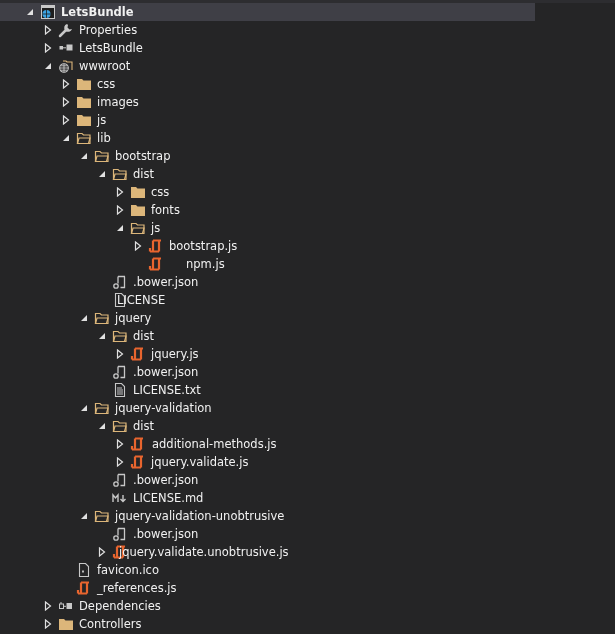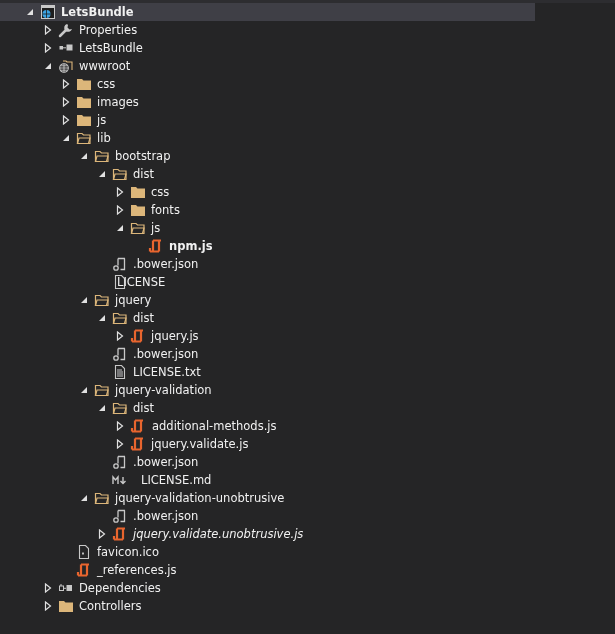--- a/index.html
+++ b/index.html
@@ -210,26 +210,39 @@
       </span>
       <span class="ico" style="left: 130px;">
         <svg width="16" height="14" viewBox="0 0 16 14">
           <path d="M1.5 2.5h4.5l1.5 1.5h6.5v8.5h-12.5z" fill="none" stroke="#dcb67a" stroke-width="1.2"></path>
           <path d="M3 7h11l-1.5 5.5H1.5z" fill="none" stroke="#dcb67a" stroke-width="1.2"></path>
         </svg>
       </span>
       <span class="label" style="left: 151px;">js</span>
     </div>
     <div class="row">
+      <span class="exp" style="left: 130px;">
+        <svg width="8" height="10" viewBox="0 0 8 10">
+          <path d="M1.5 1L6.5 5L1.5 9Z" fill="none" stroke="#e0e0e0" stroke-width="1.2"></path>
+        </svg>
+      </span>
       <span class="ico" style="left: 148px;">
         <svg width="16" height="16" viewBox="0 0 16 16">
           <path d="M5 2.5h8M5 2.5v11M11 13.5H2M11 2.5v11M2 10v3.5" fill="none" stroke="#e8652e" stroke-width="2.2"></path>
         </svg>
       </span>
-      <span class="label" style="left: 169px; font-weight: bold;">npm.js</span>
+      <span class="label" style="left: 169px;">bootstrap.js</span>
+    </div>
+    <div class="row">
+      <span class="ico" style="left: 148px;">
+        <svg width="16" height="16" viewBox="0 0 16 16">
+          <path d="M5 2.5h8M5 2.5v11M11 13.5H2M11 2.5v11M2 10v3.5" fill="none" stroke="#e8652e" stroke-width="2.2"></path>
+        </svg>
+      </span>
+      <span class="label" style="left: 186px;">npm.js</span>
     </div>
     <div class="row">
       <span class="ico" style="left: 112px;">
         <svg width="16" height="16" viewBox="0 0 16 16">
           <path d="M6 2.5h7M6 2.5v7M12.5 2.5v11h-4" fill="none" stroke="#c8c8c8" stroke-width="1.3"></path>
           <circle cx="4" cy="12" r="2.2" fill="none" stroke="#c8c8c8" stroke-width="1.3"></circle>
         </svg>
       </span>
       <span class="label" style="left: 133px;">.bower.json</span>
     </div>
@@ -363,21 +376,21 @@
       </span>
       <span class="label" style="left: 133px;">.bower.json</span>
     </div>
     <div class="row">
       <span class="ico" style="left: 112px;">
         <svg width="16" height="16" viewBox="0 0 16 16">
           <path d="M1 12V5l2.5 3L6 5v7" fill="none" stroke="#c8c8c8" stroke-width="1.4"></path>
           <path d="M11 5v6M8.5 9l2.5 2.5L13.5 9" fill="none" stroke="#c8c8c8" stroke-width="1.4"></path>
         </svg>
       </span>
-      <span class="label" style="left: 133px; margin-left: 8px;">LICENSE.md</span>
+      <span class="label" style="left: 133px;">LICENSE.md</span>
     </div>
     <div class="row">
       <span class="exp" style="left: 76px;">
         <svg width="8" height="8" viewBox="0 0 8 8">
           <path d="M7 1L7 7L1 7Z" fill="#e0e0e0"></path>
         </svg>
       </span>
       <span class="ico" style="left: 94px;">
         <svg width="16" height="14" viewBox="0 0 16 14">
           <path d="M1.5 2.5h4.5l1.5 1.5h6.5v8.5h-12.5z" fill="none" stroke="#dcb67a" stroke-width="1.2"></path>
@@ -399,21 +412,21 @@
       <span class="exp" style="left: 94px;">
         <svg width="8" height="10" viewBox="0 0 8 10">
           <path d="M1.5 1L6.5 5L1.5 9Z" fill="none" stroke="#e0e0e0" stroke-width="1.2"></path>
         </svg>
       </span>
       <span class="ico" style="left: 112px;">
         <svg width="16" height="16" viewBox="0 0 16 16">
           <path d="M5 2.5h8M5 2.5v11M11 13.5H2M11 2.5v11M2 10v3.5" fill="none" stroke="#e8652e" stroke-width="2.2"></path>
         </svg>
       </span>
-      <span class="label" style="left: 133px; font-style: italic;">jquery.validate.unobtrusive.js</span>
+      <span class="label" style="left: 119px;">jquery.validate.unobtrusive.js</span>
     </div>
     <div class="row">
       <span class="ico" style="left: 76px;">
         <svg width="16" height="16" viewBox="0 0 16 16">
           <path d="M3.5 1.5h6l3 3v10h-9z" fill="none" stroke="#c8c8c8" stroke-width="1.1"></path>
           <path d="M6 9l1 1 1-1M7 8v3" stroke="#c8c8c8" stroke-width="0.9"></path>
         </svg>
       </span>
       <span class="label" style="left: 97px;">favicon.ico</span>
     </div>

